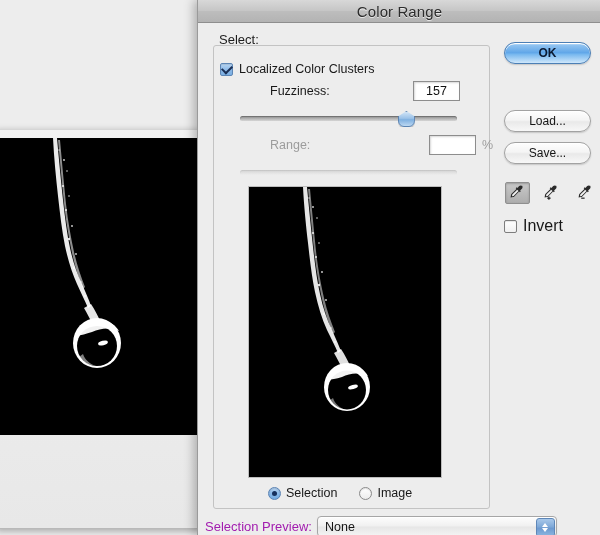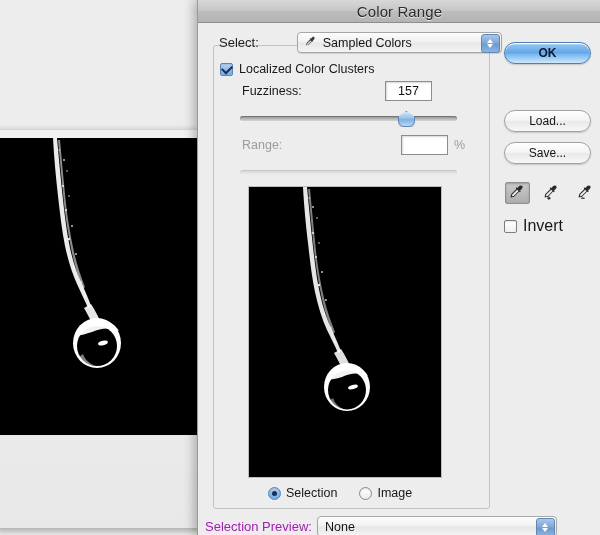--- a/index.html
+++ b/index.html
@@ -89,21 +89,21 @@
     border-color:#5d86b5;
   }
   .cbox.on:after{
     content:"";width:8px;height:5px;margin-top:-2px;
     border-left:2px solid #1a2f55;border-bottom:2px solid #1a2f55;
     transform:rotate(-45deg);
   }
   #lcc-label{font-size:12.5px;color:#181818;}
 
   
-  .fld-row{position:absolute;display:flex;align-items:center;}
+  .fld-row{position:absolute;display:flex;align-items:center;margin-left:28px;}
   #fuzz-row{left:44px;top:84px;width:228px;}
   #range-row{left:44px;top:138px;width:228px;}
   .fld-label{font-size:12.5px;color:#181818;}
   .fld-label.dis{color:#9c9c9c;}
   .numfield{
     position:absolute;width:47px;height:20px;border:1px solid #8d8d8d;
     background:#fff;box-shadow:inset 1px 1px 2px rgba(0,0,0,.16);
     display:flex;align-items:center;justify-content:center;box-sizing:border-box;
   }
   #fuzz-field{right:38px;}
@@ -237,31 +237,20 @@
 <div id="dialog">
 
   <div id="titlebar">
     <div class="t">Color Range</div>
   </div>
 
   <div id="groupbox"></div>
 
   <div id="select-row">
     <div id="select-label">Select:</div>
-    <div id="select-popup" class="popup">
-      <svg class="eyedrop-mini" width="13" height="13" viewBox="0 0 16 16">
-        <path d="M11.4 1.6c-.7-.7-1.8-.7-2.5 0L7.2 3.3 6.6 2.7 5.8 3.5l.6.6-4.1 4.1c-.3.3-.5.7-.5 1.1l-.3 2.1 2.1-.3c.4 0 .8-.2 1.1-.5l4.1-4.1.6.6.8-.8-.6-.6 1.7-1.7c.7-.7.7-1.8 0-2.5z" fill="#3a3a3a"></path>
-        <path d="M2.6 9.4l4-4 1.1 1.1-4 4-1.3.2z" fill="#f2f2f2"></path>
-      </svg>
-      <span class="ptext">Sampled Colors</span>
-      <span class="parrows">
-        <i class="up"></i>
-          <i class="dn"></i>
-      </span>
-    </div>
   </div>
 
   <div id="lcc-row">
     <span class="cbox on"></span>
     <span id="lcc-label">Localized Color Clusters</span>
   </div>
 
   <div id="fuzz-row" class="fld-row">
     <span class="fld-label">Fuzziness:</span>
     <span id="fuzz-field" class="numfield">

